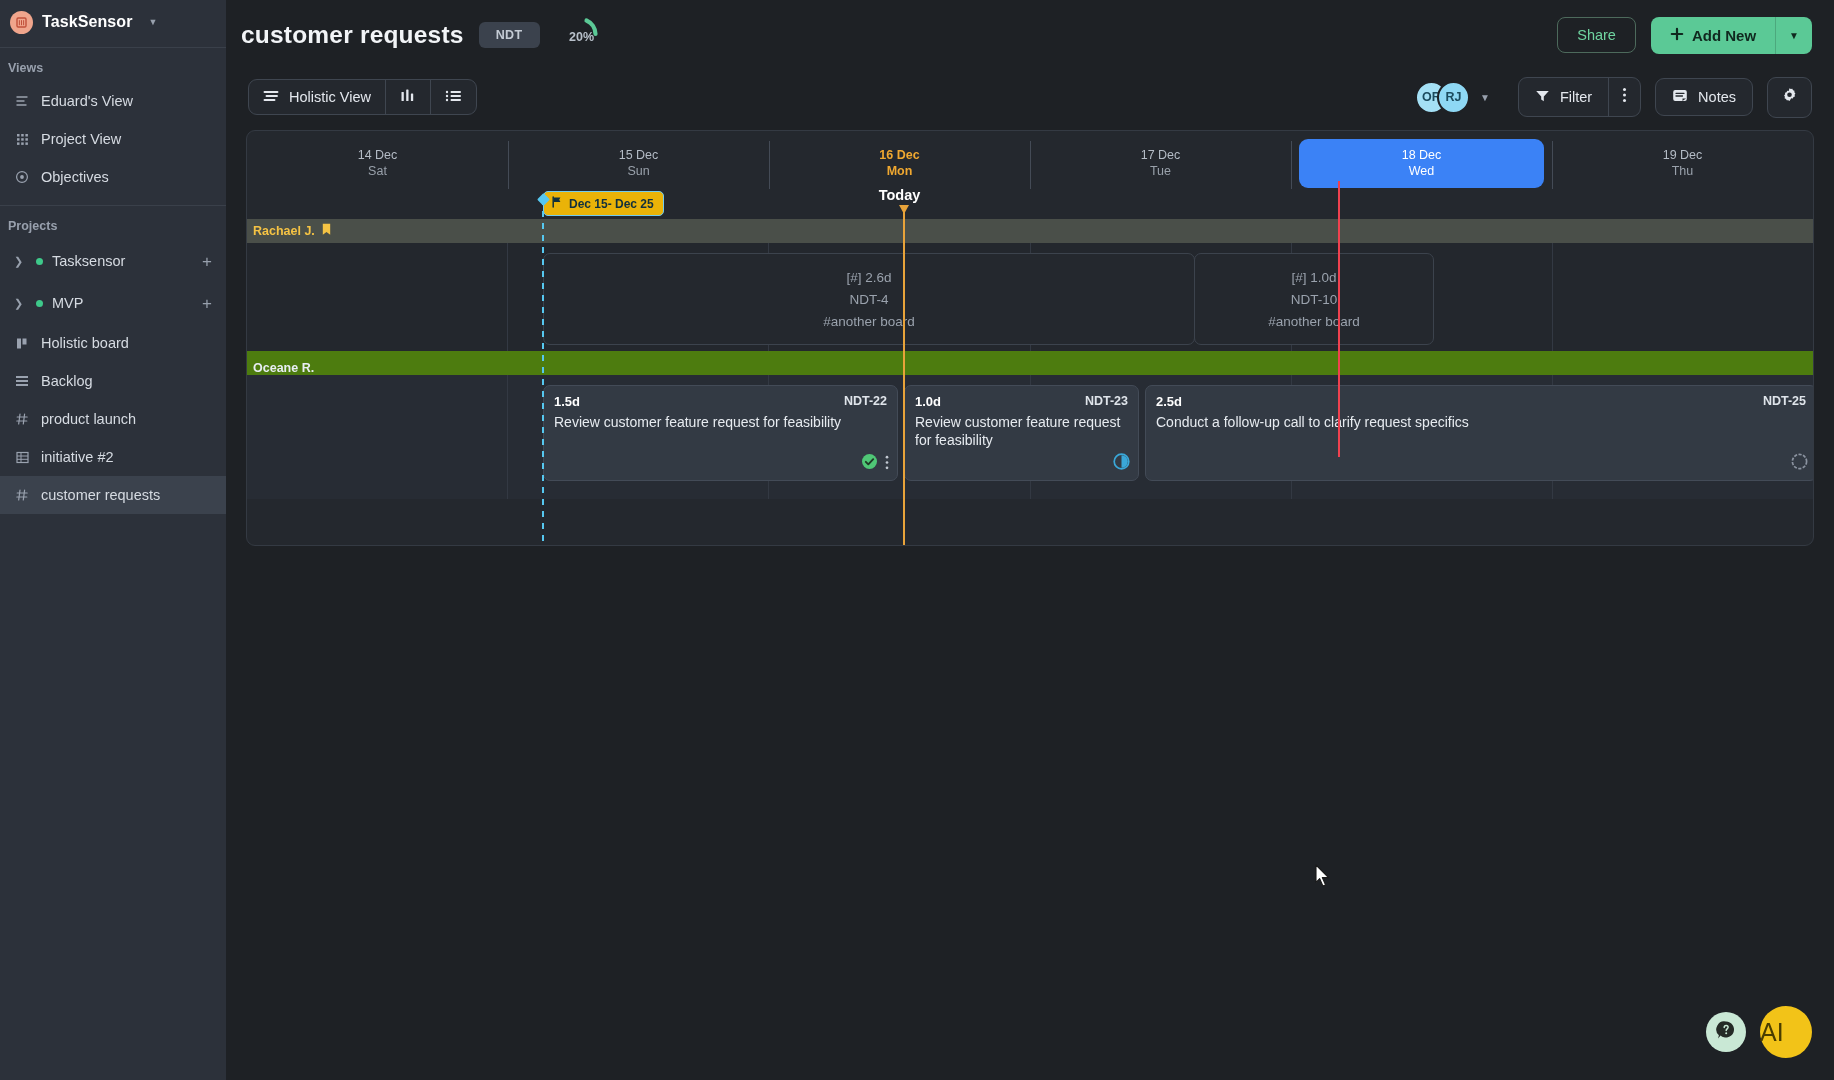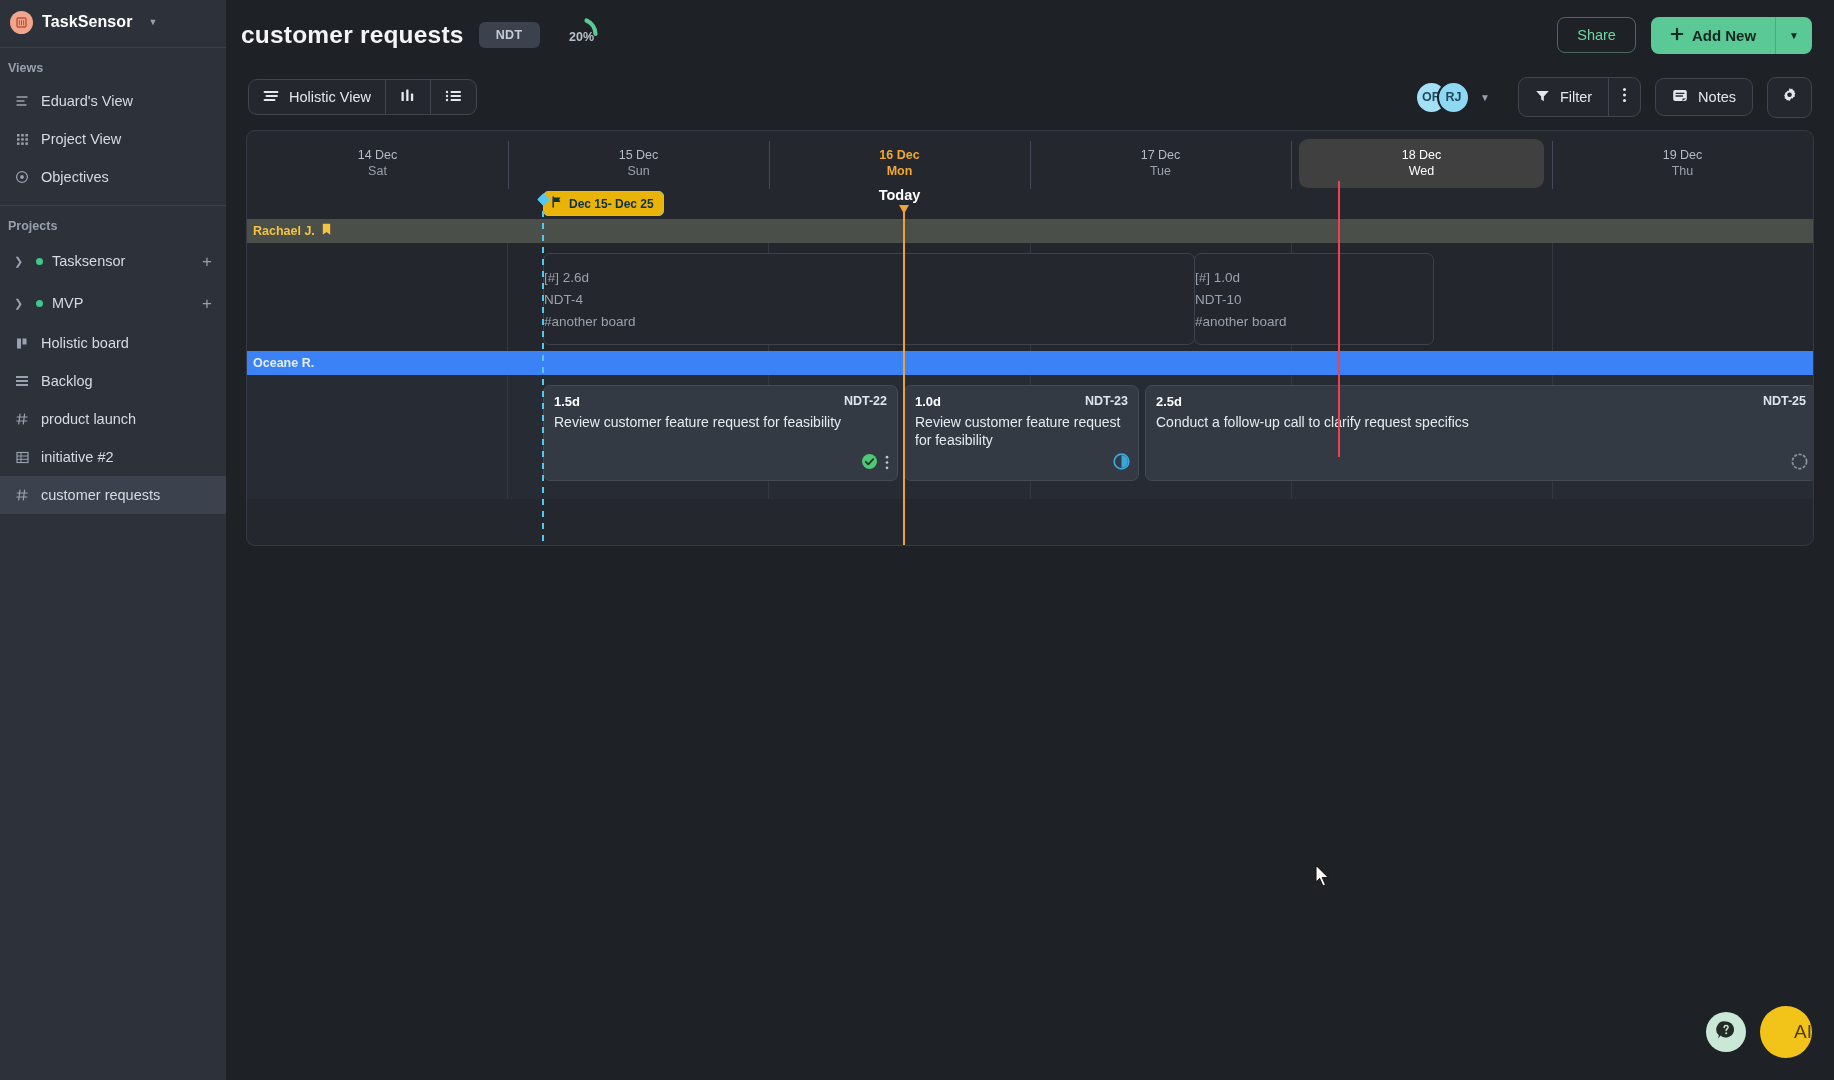--- a/index.html
+++ b/index.html
@@ -152,52 +152,52 @@
   }
   .day .d1 { font-size: 12.5px; color: #b4bcc6; line-height: 16px; }
   .day .d2 { font-size: 12.5px; color: #99a1ab; line-height: 16px; }
   .day.today .d1, .day.today .d2 { color: #f0a830; font-weight: bold; }
   .today-word {
     position: absolute; left: 0; right: 0; top: 56px;
     font-size: 14.5px; font-weight: bold; color: #ffffff;
   }
   .day-pill {
     position: absolute; left: 8px; right: 8px; top: 8px;
-    background: #404040; border-radius: 9px; padding: 8px 0 9px 0;
+    background: #3b82f6; border-radius: 9px; padding: 8px 0 9px 0;
   }
   .day-pill .d1, .day-pill .d2 { color: #ffffff; }
   .milestone {
     position: absolute; top: 60px;
     background: #eab308; color: #10303d; border-radius: 5px;
     font-size: 12px; font-weight: bold; padding: 4px 9px 4px 7px;
     display: flex; align-items: center; gap: 6px; white-space: nowrap;
     border: 1px solid #72cbf0; cursor: pointer;
   }
 
   
   .lane-head {
     height: 24px; background: #4a4f49;
     display: flex; align-items: center; gap: 7px;
     padding-left: 6px; position: relative; z-index: 4;
   }
-  .lane-head.plain { background: #3b82f6; }
+  .lane-head.plain { background: #4d7c0f; align-items: flex-end; }
   .lane-name { color: #f5c344; font-size: 12.5px; font-weight: bold; }
   .lane-head.plain .lane-name { color: #e8edf3; }
   .lane-body { position: relative; }
   .lane-body.ghost { height: 108px; background: #23272d; }
   .lane-body.tasks { height: 124px; background: #272c34; }
 
   .grid-lines { position: absolute; inset: 0; display: flex; }
   .grid-lines .gcell { flex: 1; }
   .grid-lines .gcell + .gcell { border-left: 1px solid #333943; }
 
   .ghost-card {
     position: absolute; top: 10px; height: 92px;
     background: #24282e; border: 1px solid #3c434d; border-radius: 7px;
-    display: flex; flex-direction: column; align-items: flex-start; justify-content: center;
+    display: flex; flex-direction: column; align-items: center; justify-content: center;
     gap: 7px; color: #9aa2ad; font-size: 13.5px; cursor: pointer;
   }
   .ghost-card .gline { line-height: 15px; }
 
   .task-card {
     position: absolute; top: 10px; height: 96px;
     background: #333a44; border: 1px solid #434b57; border-radius: 7px;
     padding: 8px 10px; cursor: pointer;
   }
   .tc-top { display: flex; justify-content: space-between; align-items: flex-start; }
@@ -238,22 +238,22 @@
 
   
   .fabs { position: absolute; right: 22px; bottom: 22px; display: flex; align-items: center; gap: 14px; }
   .fab-help {
     width: 40px; height: 40px; border-radius: 50%;
     background: #c9e8d5; display: flex; align-items: center; justify-content: center;
     cursor: pointer;
   }
   .fab-ai {
     width: 52px; height: 52px; border-radius: 50%;
-    background: #f2c318; color: #4a3d00; font-size: 19px;
-    display: flex; align-items: center; justify-content: flex-end;
+    background: #f2c318; color: #4a3d00; font-size: 25px;
+    display: flex; align-items: center; justify-content: flex-start;
     cursor: pointer;
   }
   .cursor { position: absolute; left: 1089px; top: 864px; pointer-events: none; }
 </style>
 </head>
 <body>
 
 <div class="app">
 
   <aside class="sidebar">

